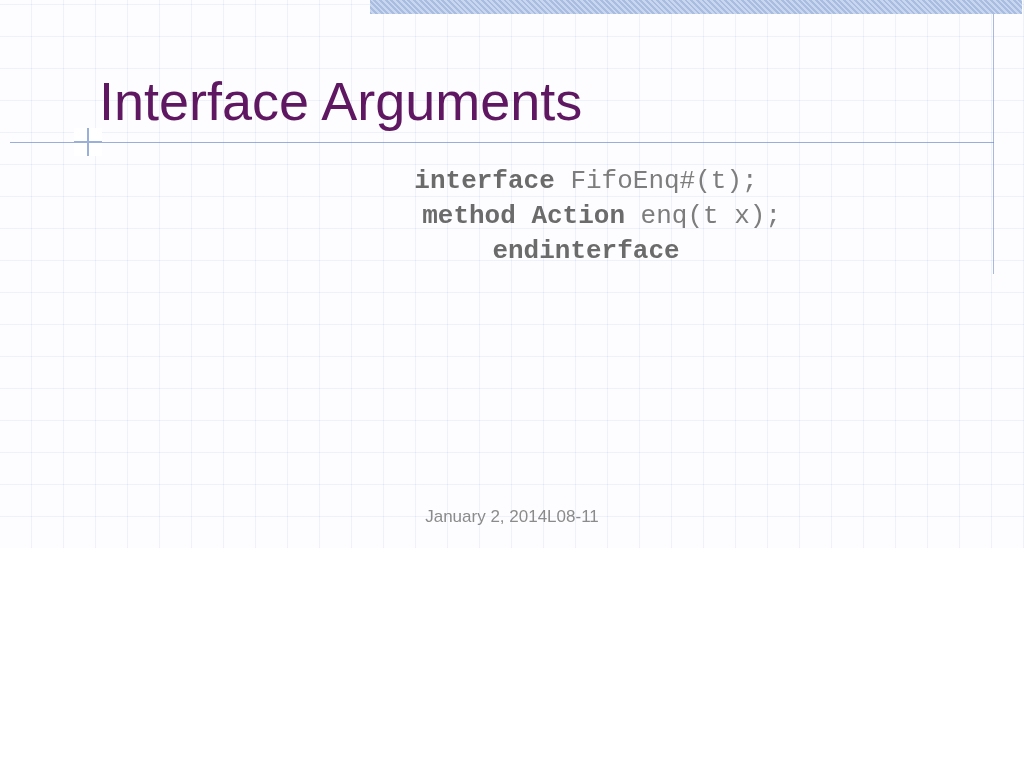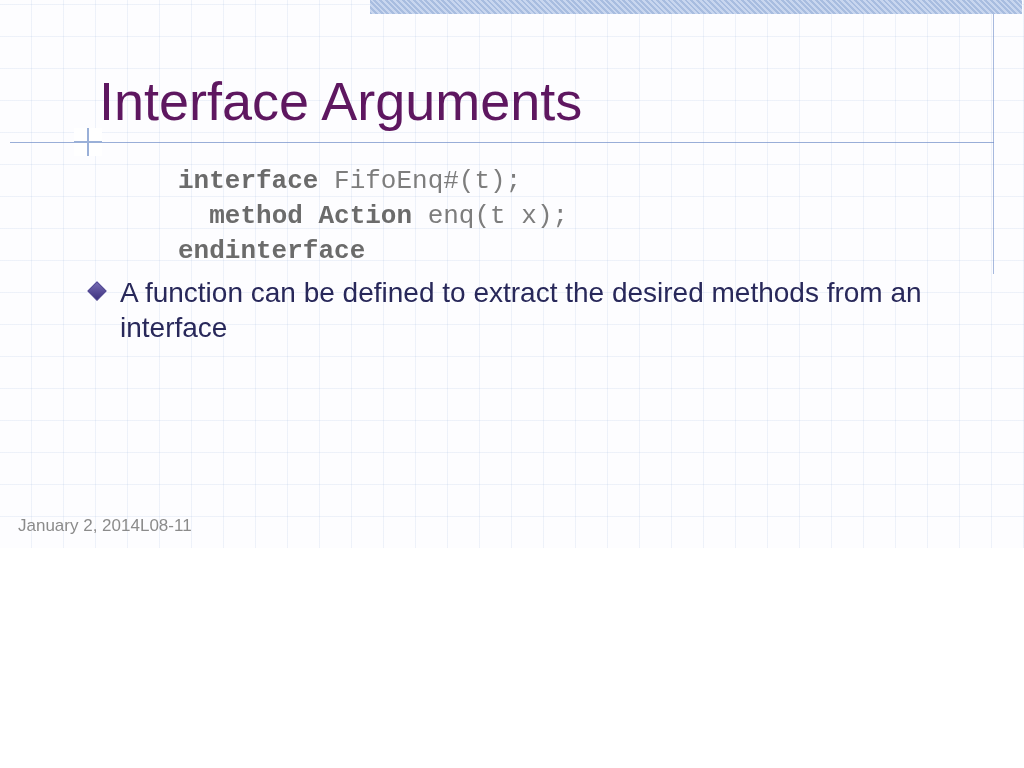--- a/index.html
+++ b/index.html
@@ -49,25 +49,26 @@
   position:absolute;left:2px;top:8px;width:14px;height:14px;
   transform:rotate(45deg);
   background:linear-gradient(135deg,#7a6fb8 0%,#3a2e7a 100%);
   box-shadow:0 0 0 1px #514a93 inset;
 }
 .code{
   font-family:"Courier New",monospace;
   color:#7d7d7d;font-size:26px;line-height:1.34;
   margin-left:90px;margin-top:4px;margin-bottom:8px;
   white-space:pre;
+  text-align:center;
 }
 .code b{color:#6b6b6b;font-weight:bold;}
 .footer{
-  position:absolute;left:18px;right:18px;bottom:12px;
-  display:flex;justify-content:flex-start;
+  position:absolute;left:18px;right:18px;bottom:21px;
+  display:flex;justify-content:center;
   font-size:17px;color:#8b8b8b;
   font-family:Verdana,Geneva,sans-serif;
 }
 </style>
 </head>
 <body>
 
 <div class="slide">
   <div class="topbar"></div>
   <div class="vline"></div>
@@ -78,24 +79,20 @@
     <div class="tick-v"></div>
     <div class="tick-h"></div>
   </div>
 
   <div class="body">
 
     <div class="code"><b>interface</b><span> FifoEnq#(t);</span>
   <b>method Action</b><span> enq(t x);</span>
 <b>endinterface</b></div>
 
-    <div class="bullet">
-      <span class="dia"></span>
-      <span>A function can be defined to extract the desired methods from an interface</span>
-    </div>
 
   </div>
 
   <div class="footer">
     <span>January 2, 2014</span>
     <span>L08-11</span>
   </div>
 </div>
 
 </body></html>

